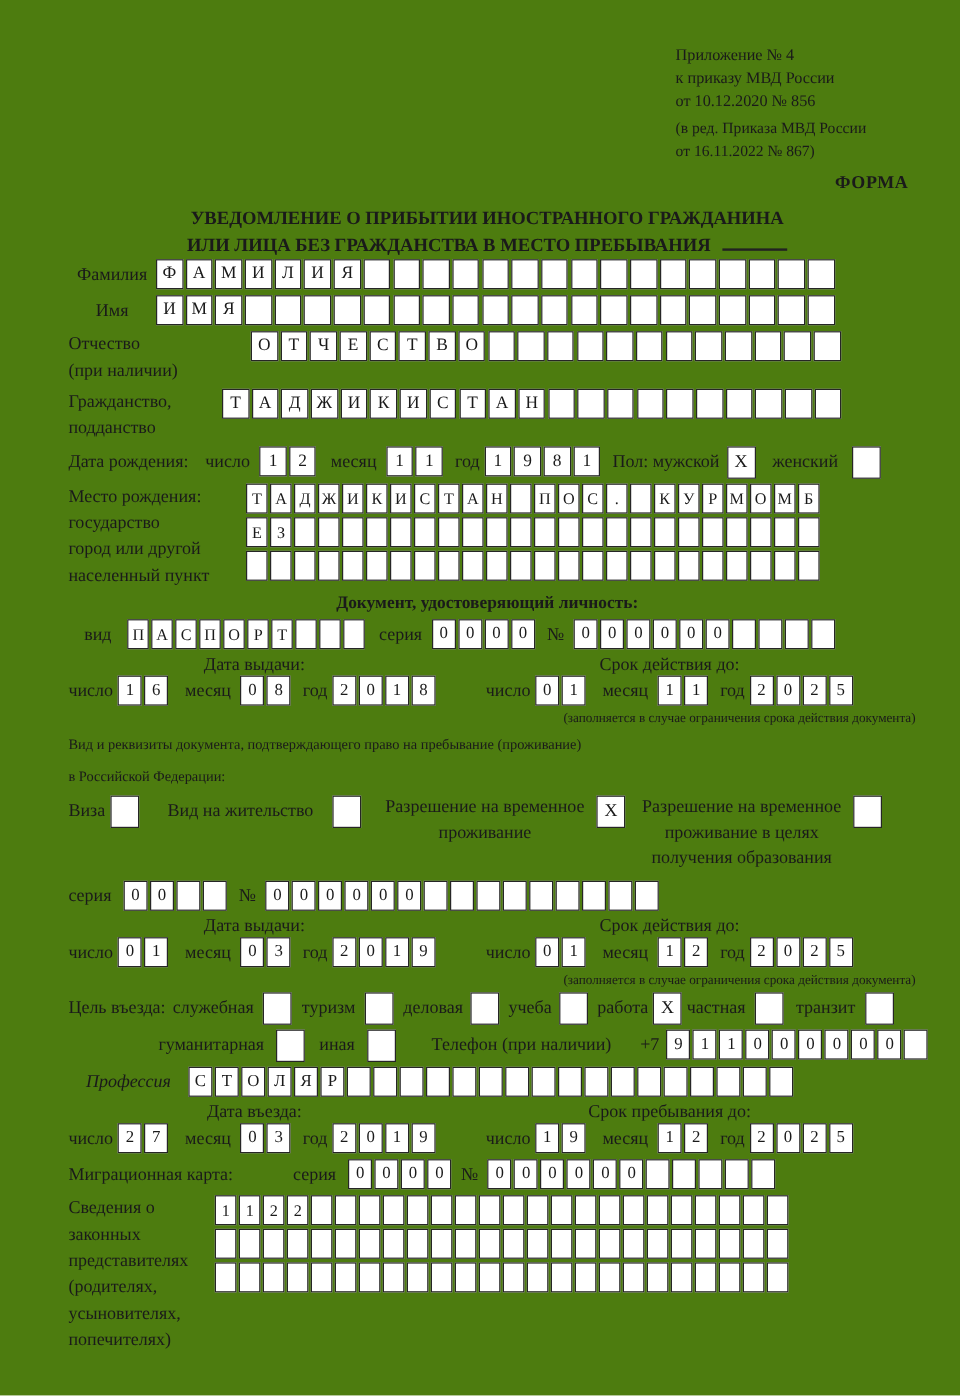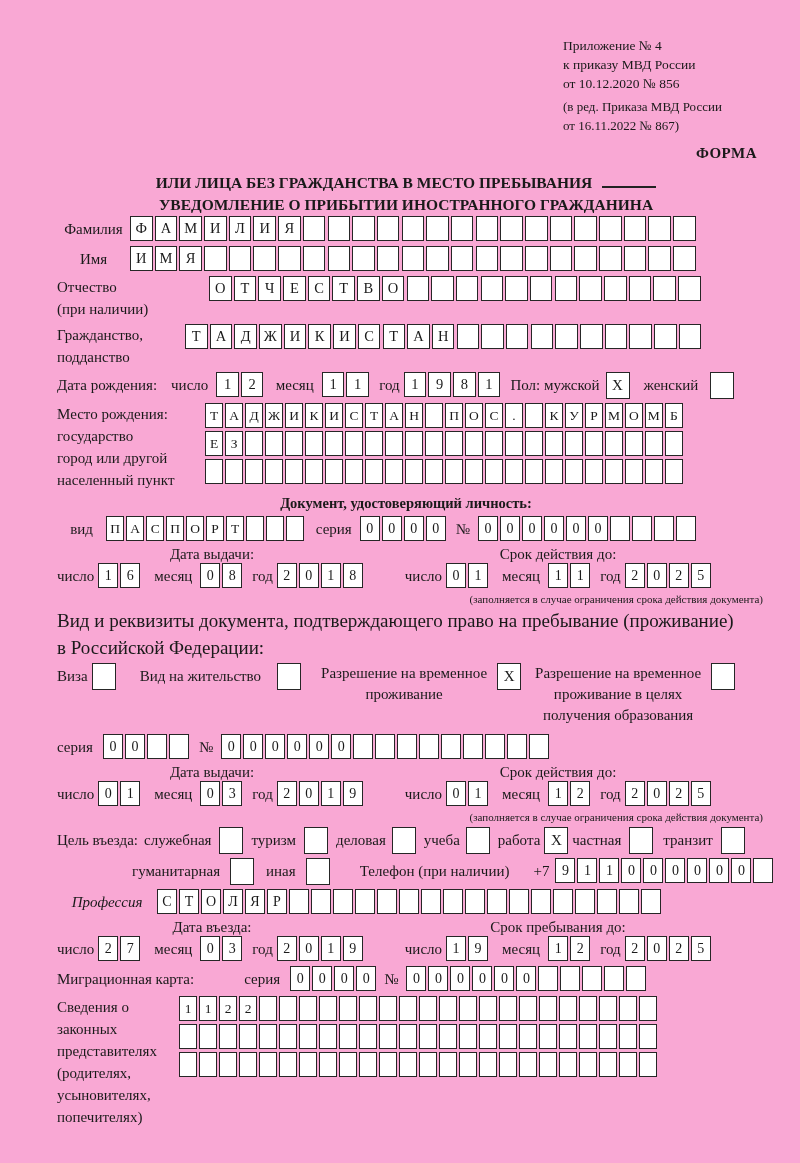--- a/index.html
+++ b/index.html
@@ -1,18 +1,18 @@
 <!DOCTYPE html>
 <html><head>
 <meta charset="utf-8">
 <style>
   * { box-sizing: border-box; margin: 0; padding: 0; }
   html,body { background:#fff; }
   .page {
-    width: 800px; height: 1163px; background: #f9a8d4; color: #1a1a1a;
+    width: 800px; height: 1163px; background: #4d7c0f; color: #1a1a1a;
     font-family: "Liberation Serif", "DejaVu Serif", serif;
     padding: 36px 5px 10px 57px; position: relative; overflow: hidden;
   }
   .hdr { margin-left: 506px; font-size: 13.5px; line-height: 19px; }
   .hdr .sub { font-size: 13px; }
   .hdr .gap { margin-top: 4px; }
   .forma { font-weight: bold; font-size: 15px; text-align: right; margin: 10px 38px 0 0; letter-spacing: .5px; }
   .title { text-align: center; font-weight: bold; font-size: 15.5px; margin-top: 10px; line-height: 22px; margin-right: 40px; }
   .blank { display: inline-block; width: 54px; height: 12px; border-bottom: 2px solid #222; margin-left: 10px; }
   .sec { font-weight: bold; font-size: 14.6px; margin-top: 14px; margin-bottom: 12px; }
@@ -42,41 +42,41 @@
   .ml75{margin-left:75px}
   .mt2{margin-top:2px} .mt4{margin-top:4px} .mt8{margin-top:8px}
   .mb3{margin-bottom:3px}
 
   .dochead { text-align: center; font-weight: bold; font-size: 14.5px; margin: 2px 40px 4px 0; }
   .dlabs { display: flex; font-size: 15px; margin-top: 3px; }
   .dlab1 { width: 310px; text-align: center; flex: none; }
   .dlab2 { width: 330px; margin-left: 26px; text-align: center; flex: none; }
   .dgroup { display: flex; flex: none; }
   .note { font-size: 11px; text-align: right; margin: 0 32px 4px 0; }
-  .para { font-size: 19px; line-height: 23px; margin-top: 4px; }
+  .para { font-size: 12px; line-height: 23px; margin-top: 4px; }
   .multi { text-align: center; font-size: 15px; line-height: 21px; }
 </style>
 </head>
 <body>
 
 <div class="page">
 
   <div class="hdr">
     <div>Приложение № 4</div>
     <div>к приказу МВД России</div>
     <div>от 10.12.2020 № 856</div>
     <div class="sub gap">(в ред. Приказа МВД России</div>
     <div class="sub">от 16.11.2022 № 867)</div>
   </div>
 
   <div class="forma">ФОРМА</div>
 
   <div class="title">
+    <div>УВЕДОМЛЕНИЕ О ПРИБЫТИИ ИНОСТРАННОГО ГРАЖДАНИНА</div>
     <div><span>ИЛИ ЛИЦА БЕЗ ГРАЖДАНСТВА В МЕСТО ПРЕБЫВАНИЯ</span><span class="blank"></span></div>
-    <div>УВЕДОМЛЕНИЕ О ПРИБЫТИИ ИНОСТРАННОГО ГРАЖДАНИНА</div>
   </div>
 
 
   <div class="row">
     <div class="lbl w73">Фамилия</div>
     <div class="cells">
         <span class="cell">Ф</span>
         <span class="cell">А</span>
         <span class="cell">М</span>
         <span class="cell">И</span>

